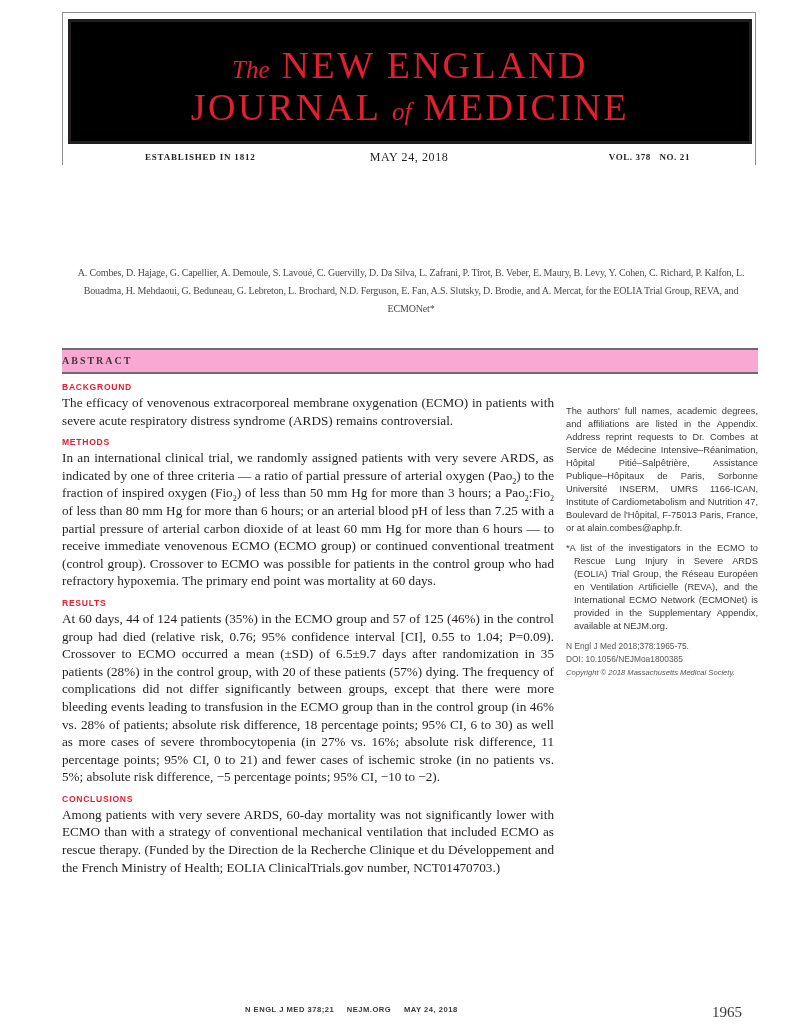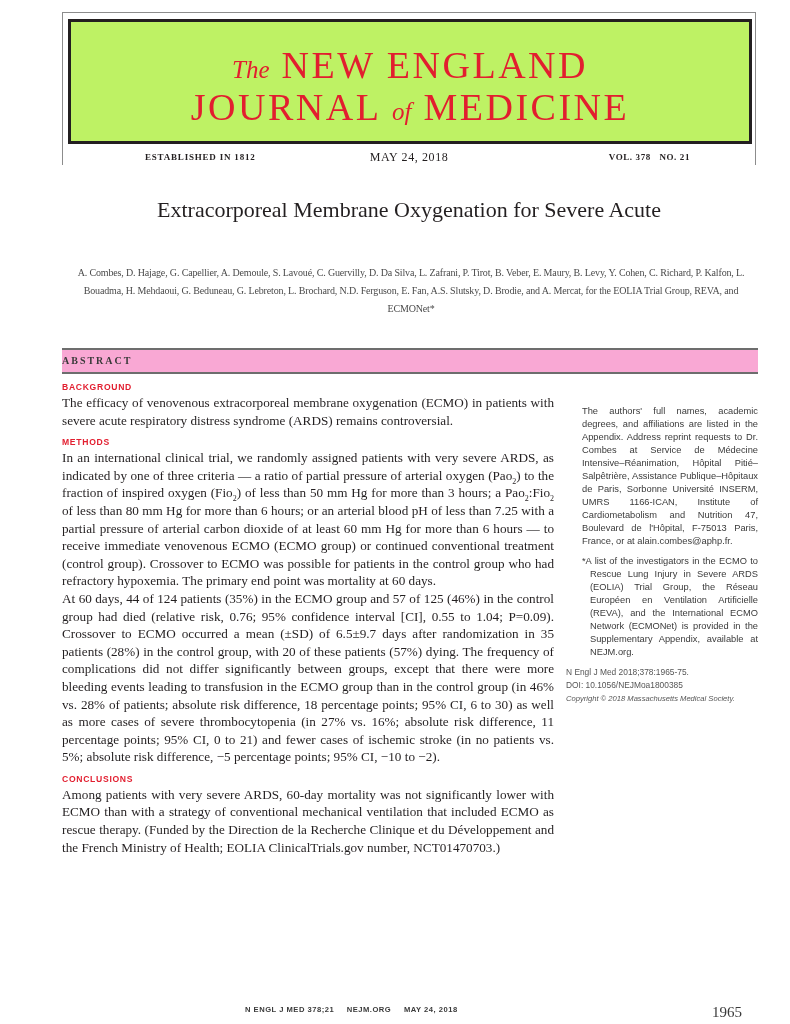--- a/index.html
+++ b/index.html
@@ -1,19 +1,19 @@
 <!DOCTYPE html>
 <html><head>
 <meta charset="utf-8">
 <style>
   html, body { margin: 0; padding: 0; background: #ffffff; }
   body { width: 790px; height: 1024px; position: relative; overflow: hidden; font-family: "Liberation Serif", serif; color: #231f20; }
 
   .outer-frame { position: absolute; left: 62px; top: 12px; width: 694px; height: 153px; border: 1px solid #8c8c8c; border-bottom: none; box-sizing: border-box; }
-  .masthead { position: absolute; left: 68px; top: 19px; width: 684px; height: 125px; box-sizing: border-box; border: 3px solid #231f20; background: #bef264; }
+  .masthead { position: absolute; left: 68px; top: 19px; width: 684px; height: 125px; box-sizing: border-box; border: 3px solid #231f20; background: #000000; }
   .mast-line1 { position: absolute; top: 24px; left: 0; right: 0; text-align: center; color: #e21e2f; font-family: "Liberation Serif", serif; font-size: 38px; letter-spacing: 2.5px; line-height: 1; }
   .mast-line2 { position: absolute; top: 66px; left: 0; right: 0; text-align: center; color: #e21e2f; font-family: "Liberation Serif", serif; font-size: 38px; letter-spacing: 2.5px; line-height: 1; }
   .mast-the, .mast-of { font-style: italic; letter-spacing: 0; font-size: 25px; }
 
   .dateline { position: absolute; top: 150px; left: 62px; width: 694px; height: 16px; font-family: "Liberation Serif", serif; color: #231f20; }
   .est { position: absolute; left: 83px; top: 2px; font-size: 9px; letter-spacing: 0.8px; font-weight: bold; }
   .date { position: absolute; left: 0; right: 0; text-align: center; top: 0; font-size: 12px; letter-spacing: 0.6px; }
   .vol { position: absolute; right: 66px; top: 2px; font-size: 9px; letter-spacing: 0.6px; font-weight: bold; }
 
   .title { position: absolute; left: 62px; width: 694px; top: 196px; text-align: center; font-family: "Liberation Serif", serif; font-size: 22px; line-height: 28px; color: #231f20; }
@@ -21,21 +21,21 @@
 
   .abstract-bar { position: absolute; left: 62px; top: 348px; width: 696px; height: 26px; box-sizing: border-box; border-top: 2px solid #6d6d6d; border-bottom: 2px solid #6d6d6d; background: #f9a8d4; text-align: left; font-family: "Liberation Serif", serif; font-size: 10px; letter-spacing: 2px; line-height: 22px; font-weight: bold; color: #3a3a3a; }
 
   .main-col { position: absolute; left: 62px; top: 382px; width: 492px; font-family: "Liberation Serif", serif; font-size: 13.2px; line-height: 17.6px; color: #231f20; }
   .section-head { font-family: "Liberation Sans", sans-serif; font-size: 8.6px; font-weight: bold; color: #e21e2f; letter-spacing: 0.7px; line-height: 11px; margin-top: 8px; margin-bottom: 1px; }
   .section-head.first { margin-top: 0; }
   .section-text { text-align: justify; margin: 0; hyphens: auto; }
   .section-text sub { font-size: 8px; line-height: 0; }
 
   .side-col { position: absolute; left: 566px; top: 405px; width: 192px; font-family: "Liberation Sans", sans-serif; font-size: 9.3px; line-height: 13px; color: #3a3a3a; }
-  .side-col p { margin: 0 0 7px 16px; text-align: justify; }
+  .side-col p { margin: 0 0 7px 0; text-align: justify; }
   .side-col .indent { padding-left: 8px; text-indent: -8px; }
   .cite { font-size: 8.4px; color: #555; margin: 0; line-height: 13px; }
   .copyright { font-style: italic; font-size: 7.6px; color: #555; line-height: 13px; }
 
   .footer { position: absolute; top: 1004px; left: 0; width: 790px; height: 14px; font-family: "Liberation Sans", sans-serif; color: #3a3a3a; }
   .footer-left { position: absolute; left: 245px; top: 1px; font-size: 7.6px; letter-spacing: 0.5px; font-weight: bold; }
   .footer-left span { margin-right: 10px; }
   .page-num { position: absolute; right: 48px; top: 0; font-family: "Liberation Serif", serif; font-size: 15px; }
 </style>
 </head>
@@ -54,36 +54,36 @@
   </div>
 </div>
 
 <div class="dateline">
   <span class="est">ESTABLISHED IN 1812</span>
   <span class="date">MAY 24, 2018</span>
   <span class="vol" style="white-space:pre;">VOL. 378   NO. 21</span>
 </div>
 
 <div class="title">
-  <div>Extracorporeal Membrane Oxygenation for Severe Acute</div>
 </div>
 
 <div class="authors">A. Combes, D. Hajage, G. Capellier, A. Demoule, S. Lavoué, C. Guervilly, D. Da Silva, L. Zafrani, P. Tirot, B. Veber, E. Maury, B. Levy, Y. Cohen, C. Richard, P. Kalfon, L. Bouadma, H. Mehdaoui, G. Beduneau, G. Lebreton, L. Brochard, N.D. Ferguson, E. Fan, A.S. Slutsky, D. Brodie, and A. Mercat, for the EOLIA Trial Group, REVA, and ECMONet*</div>
 
 <div class="abstract-bar">
   <span>ABSTRACT</span>
 </div>
 
 <div class="main-col">
   <div class="section-head first">BACKGROUND</div>
   <p class="section-text">The efficacy of venovenous extracorporeal membrane oxygenation (ECMO) in patients with severe acute respiratory distress syndrome (ARDS) remains controversial.</p>
 
   <div class="section-head">METHODS</div>
   <p class="section-text"><span>In an international clinical trial, we randomly assigned patients with very severe ARDS, as indicated by one of three criteria — a ratio of partial pressure of arterial oxygen (Pao</span><sub>2</sub><span>) to the fraction of inspired oxygen (Fio</span><sub>2</sub><span>) of less than 50 mm Hg for more than 3 hours; a Pao</span><sub>2</sub><span>:Fio</span><sub>2</sub><span> of less than 80 mm Hg for more than 6 hours; or an arterial blood pH of less than 7.25 with a partial pressure of arterial carbon dioxide of at least 60 mm Hg for more than 6 hours — to receive immediate venovenous ECMO (ECMO group) or continued conventional treatment (control group). Crossover to ECMO was possible for patients in the control group who had refractory hypoxemia. The primary end point was mortality at 60 days.</span></p>
 
+  <div class="section-head">RESULTS</div>
   <p class="section-text">At 60 days, 44 of 124 patients (35%) in the ECMO group and 57 of 125 (46%) in the control group had died (relative risk, 0.76; 95% confidence interval [CI], 0.55 to 1.04; P=0.09). Crossover to ECMO occurred a mean (±SD) of 6.5±9.7 days after randomization in 35 patients (28%) in the control group, with 20 of these patients (57%) dying. The frequency of complications did not differ significantly between groups, except that there were more bleeding events leading to transfusion in the ECMO group than in the control group (in 46% vs. 28% of patients; absolute risk difference, 18 percentage points; 95% CI, 6 to 30) as well as more cases of severe thrombocytopenia (in 27% vs. 16%; absolute risk difference, 11 percentage points; 95% CI, 0 to 21) and fewer cases of ischemic stroke (in no patients vs. 5%; absolute risk difference, −5 percentage points; 95% CI, −10 to −2).</p>
 
   <div class="section-head">CONCLUSIONS</div>
   <p class="section-text">Among patients with very severe ARDS, 60-day mortality was not significantly lower with ECMO than with a strategy of conventional mechanical ventilation that included ECMO as rescue therapy. (Funded by the Direction de la Recherche Clinique et du Développement and the French Ministry of Health; EOLIA ClinicalTrials.gov number, NCT01470703.)</p>
 </div>
 
 <div class="side-col">
   <p>The authors' full names, academic degrees, and affiliations are listed in the Appendix. Address reprint requests to Dr. Combes at Service de Médecine Intensive–Réanimation, Hôpital Pitié–Salpêtrière, Assistance Publique–Hôpitaux de Paris, Sorbonne Université INSERM, UMRS 1166-ICAN, Institute of Cardiometabolism and Nutrition 47, Boulevard de l'Hôpital, F-75013 Paris, France, or at alain.combes@aphp.fr.</p>
   <p class="indent">*A list of the investigators in the ECMO to Rescue Lung Injury in Severe ARDS (EOLIA) Trial Group, the Réseau Européen en Ventilation Artificielle (REVA), and the International ECMO Network (ECMONet) is provided in the Supplementary Appendix, available at NEJM.org.</p>
   <div class="cite">N Engl J Med 2018;378:1965-75.</div>

